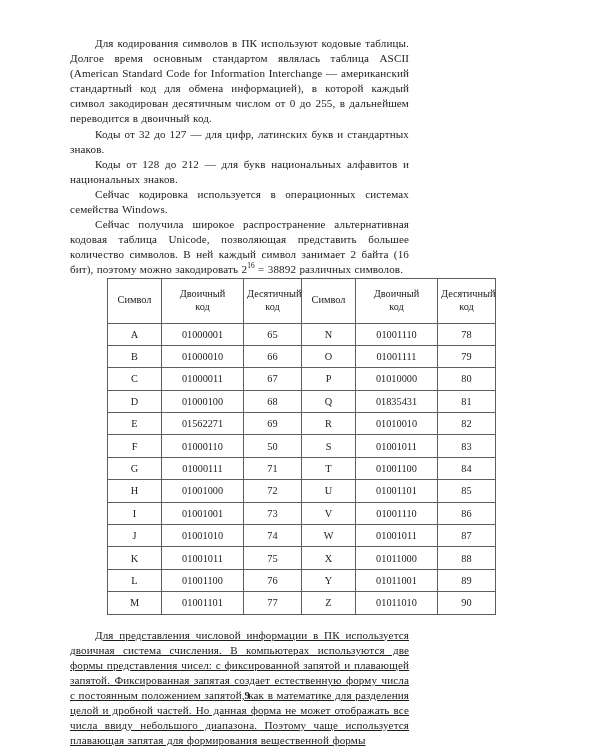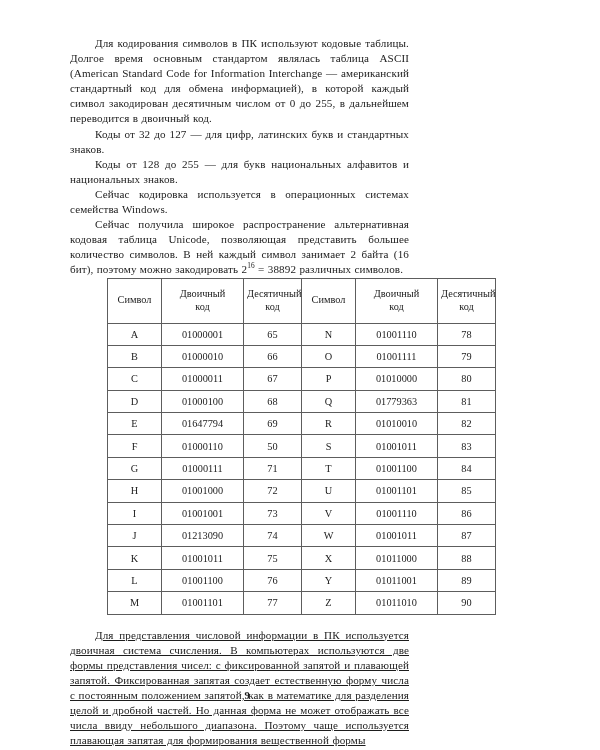--- a/index.html
+++ b/index.html
@@ -86,21 +86,21 @@
   }
 </style>
 </head>
 <body>
 
 <div class="page">
 
   <div>
     <p class="para">Для кодирования символов в ПК используют кодовые таблицы. Долгое время основным стандартом являлась таблица ASCII (American Standard Code for Information Interchange — американский стандартный код для обмена информацией), в которой каждый символ закодирован десятичным числом от 0 до 255, в дальнейшем переводится в двоичный код.</p>
     <p class="para">Коды от 32 до 127 — для цифр, латинских букв и стандартных знаков.</p>
-    <p class="para">Коды от 128 до 255 — для букв национальных алфавитов и национальных знаков.</p>
+    <p class="para">Коды от 128 до 212 — для букв национальных алфавитов и национальных знаков.</p>
     <p class="para">Сейчас кодировка используется в операционных системах семейства Windows.</p>
     <p class="para"><span>Сейчас получила широкое распространение альтернативная кодовая таблица Unicode, позволяющая представить большее количество символов. В ней каждый символ занимает 2 байта (16 бит), поэтому можно закодировать </span><span>2</span><sup>16</sup><span> = 38892 различных символов.</span></p>
   </div>
 
   <div class="tbl-wrap">
     <table class="ascii">
       <colgroup>
         <col class="c-sym">
           <col class="c-bin">
           <col class="c-dec">
@@ -157,26 +157,26 @@
             <td>67</td>
             <td>P</td>
             <td>01010000</td>
             <td>80</td>
           </tr>
           <tr>
             <td>D</td>
             <td>01000100</td>
             <td>68</td>
             <td>Q</td>
-            <td>01779363</td>
+            <td>01835431</td>
             <td>81</td>
           </tr>
           <tr>
             <td>E</td>
-            <td>01647794</td>
+            <td>01562271</td>
             <td>69</td>
             <td>R</td>
             <td>01010010</td>
             <td>82</td>
           </tr>
           <tr>
             <td>F</td>
             <td>01000110</td>
             <td>50</td>
             <td>S</td>
@@ -202,21 +202,21 @@
           <tr>
             <td>I</td>
             <td>01001001</td>
             <td>73</td>
             <td>V</td>
             <td>01001110</td>
             <td>86</td>
           </tr>
           <tr>
             <td>J</td>
-            <td>01213090</td>
+            <td>01001010</td>
             <td>74</td>
             <td>W</td>
             <td>01001011</td>
             <td>87</td>
           </tr>
           <tr>
             <td>K</td>
             <td>01001011</td>
             <td>75</td>
             <td>X</td>

